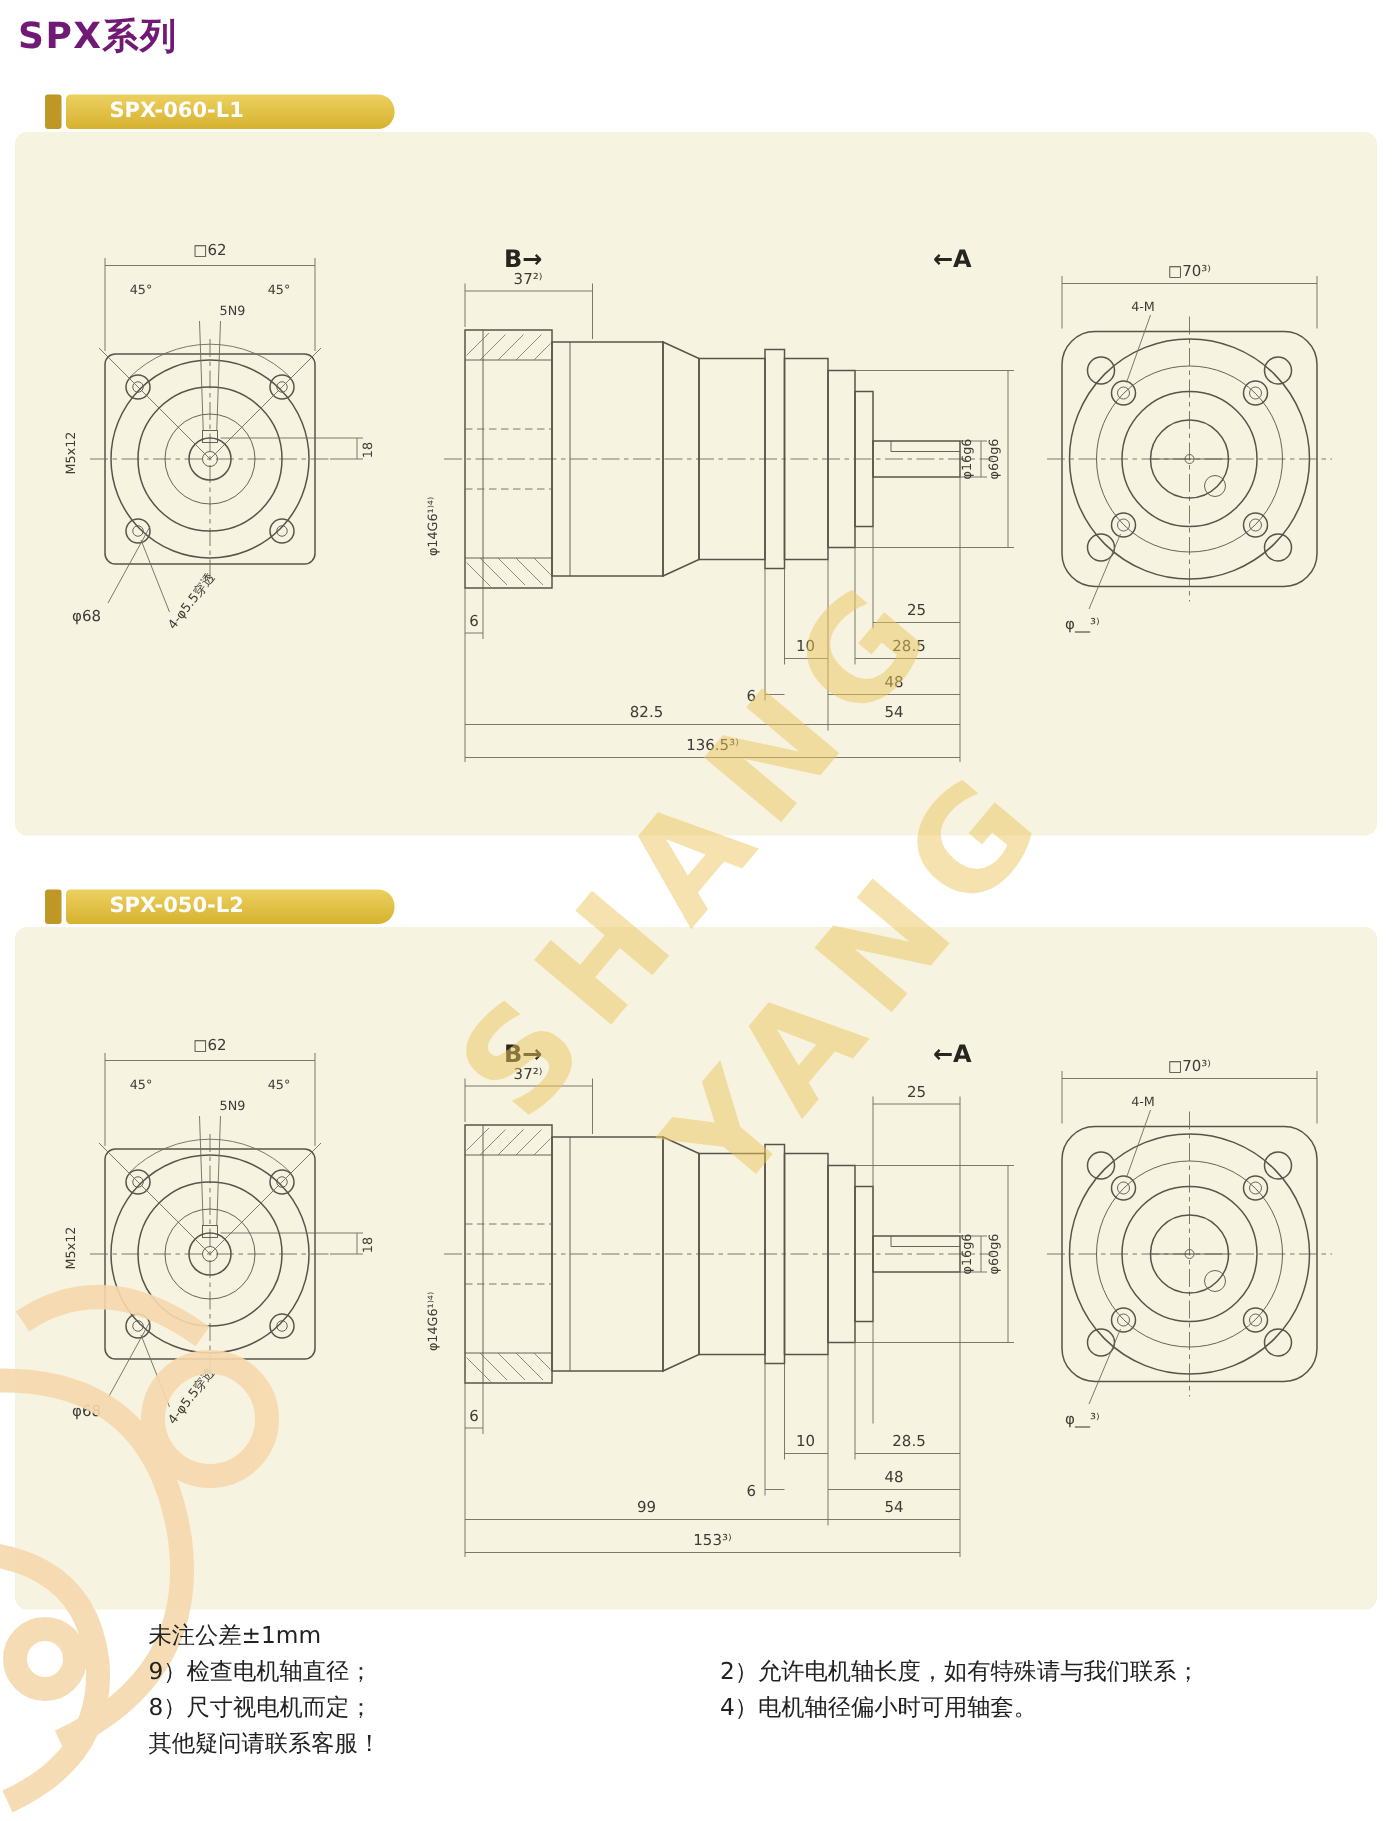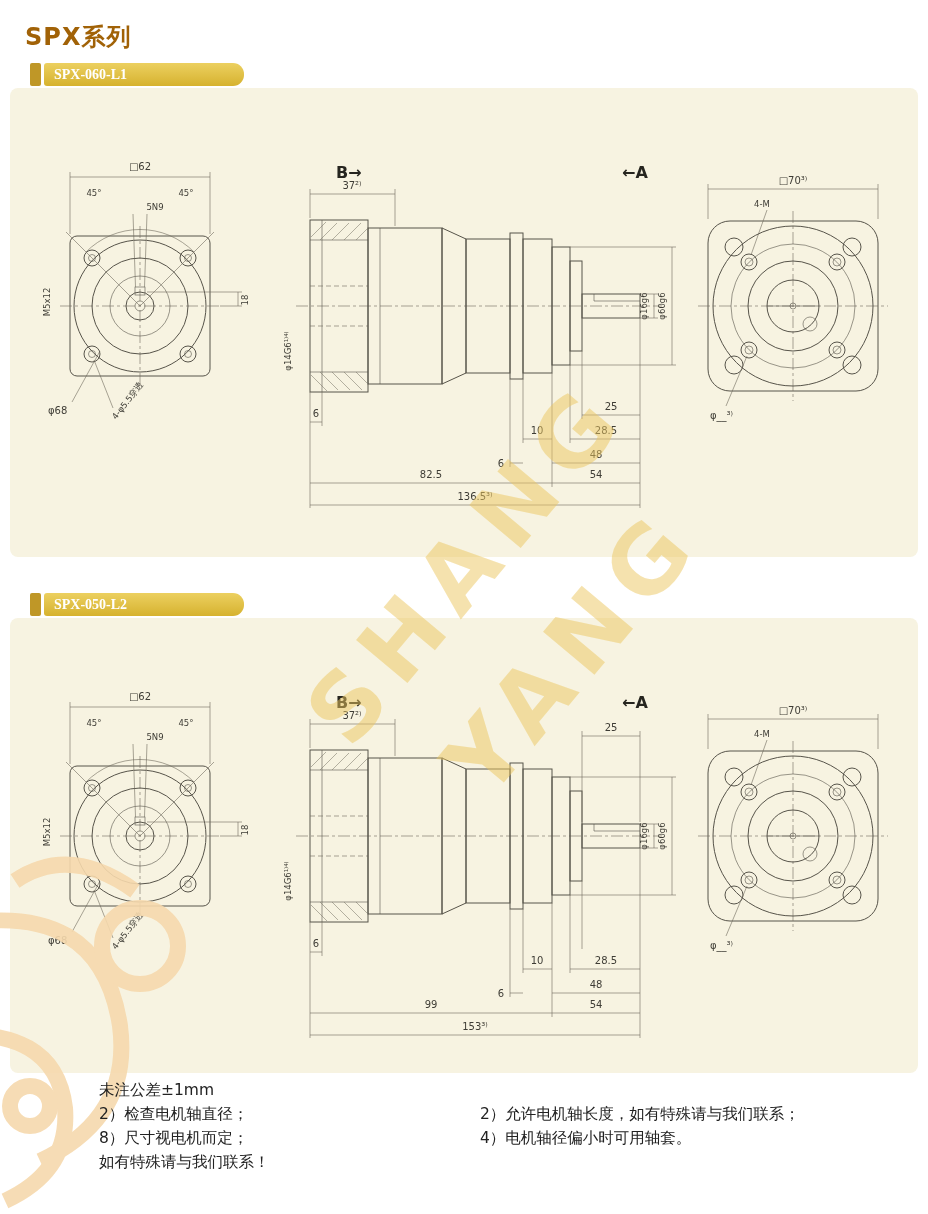--- a/index.html
+++ b/index.html
@@ -1,25 +1,25 @@
 <!DOCTYPE html>
 <html><head>
 <meta charset="utf-8">
 <style>
   html,body{margin:0;padding:0;background:#fff;}
   .page{position:relative;width:928px;height:1214px;background:#ffffff;overflow:hidden;
         font-family:"DejaVu Sans","Liberation Sans",sans-serif;}
-  .page-title{position:absolute;top:8px;left:12px;margin:13px;font-size:24px;font-weight:bold;
-        color:#a16207;letter-spacing:1px;z-index:4;}
+  .page-title{position:absolute;top:8px;left:12px;margin:0;font-size:24px;font-weight:bold;
+        color:#701a75;letter-spacing:1px;z-index:4;}
   .section-header{position:absolute;left:30px;display:flex;height:23px;z-index:4;}
   .header-1{top:63px}
   .header-2{top:593px}
   .badge-notch{width:11px;background:#bf9727;border-radius:2px;margin-right:3px;}
   .badge{background:linear-gradient(#ecd060,#d6b22f);color:#fff;font-weight:bold;font-size:14px;
-        line-height:23px;padding-left:10px;width:190px;border-radius:3px 11px 11px 3px;font-family:Liberation Serif, serif;}
+        line-height:23px;padding-left:29px;width:190px;border-radius:3px 11px 11px 3px;}
   .panel{position:absolute;left:10px;width:908px;background:#f7f3e1;border-radius:8px;z-index:1;}
   .panel-1{top:88px;height:469px;}
   .panel-2{top:618px;height:455px;}
   .panel svg{display:block;}
   .ln{fill:none;stroke:#57544a;stroke-width:1;}
   .thin{stroke-width:0.6;}
   .ext{fill:none;stroke:#6e6a5d;stroke-width:0.6;}
   .cl{fill:none;stroke:#6e6a5d;stroke-width:0.6;stroke-dasharray:12 3 3 3;}
   .dash{fill:none;stroke:#6e6a5d;stroke-width:0.6;stroke-dasharray:5 3;}
   .hatch{fill:none;stroke:#6e6a5d;stroke-width:0.5;}
@@ -384,22 +384,22 @@
       <path d="M-20,70 Q130,40 150,170 Q162,262 70,305"></path>
       <path d="M-30,180 Q85,168 95,252 Q100,315 35,345"></path>
       <path d="M45,25 Q100,-12 165,35"></path>
       <circle cx="170" cy="90" r="38"></circle>
       <circle cx="60" cy="250" r="20"></circle>
     </g>
   </svg>
 
   <div class="notes notes-left">
     <div>未注公差±1mm</div>
-    <div>2）检查电机轴直径；</div>
+    <div>9）检查电机轴直径；</div>
     <div>8）尺寸视电机而定；</div>
-    <div>如有特殊请与我们联系！</div>
+    <div>其他疑问请联系客服！</div>
   </div>
   <div class="notes notes-right">
     <div>2）允许电机轴长度，如有特殊请与我们联系；</div>
     <div>4）电机轴径偏小时可用轴套。</div>
   </div>
 
 </div>
 
 </body></html>

